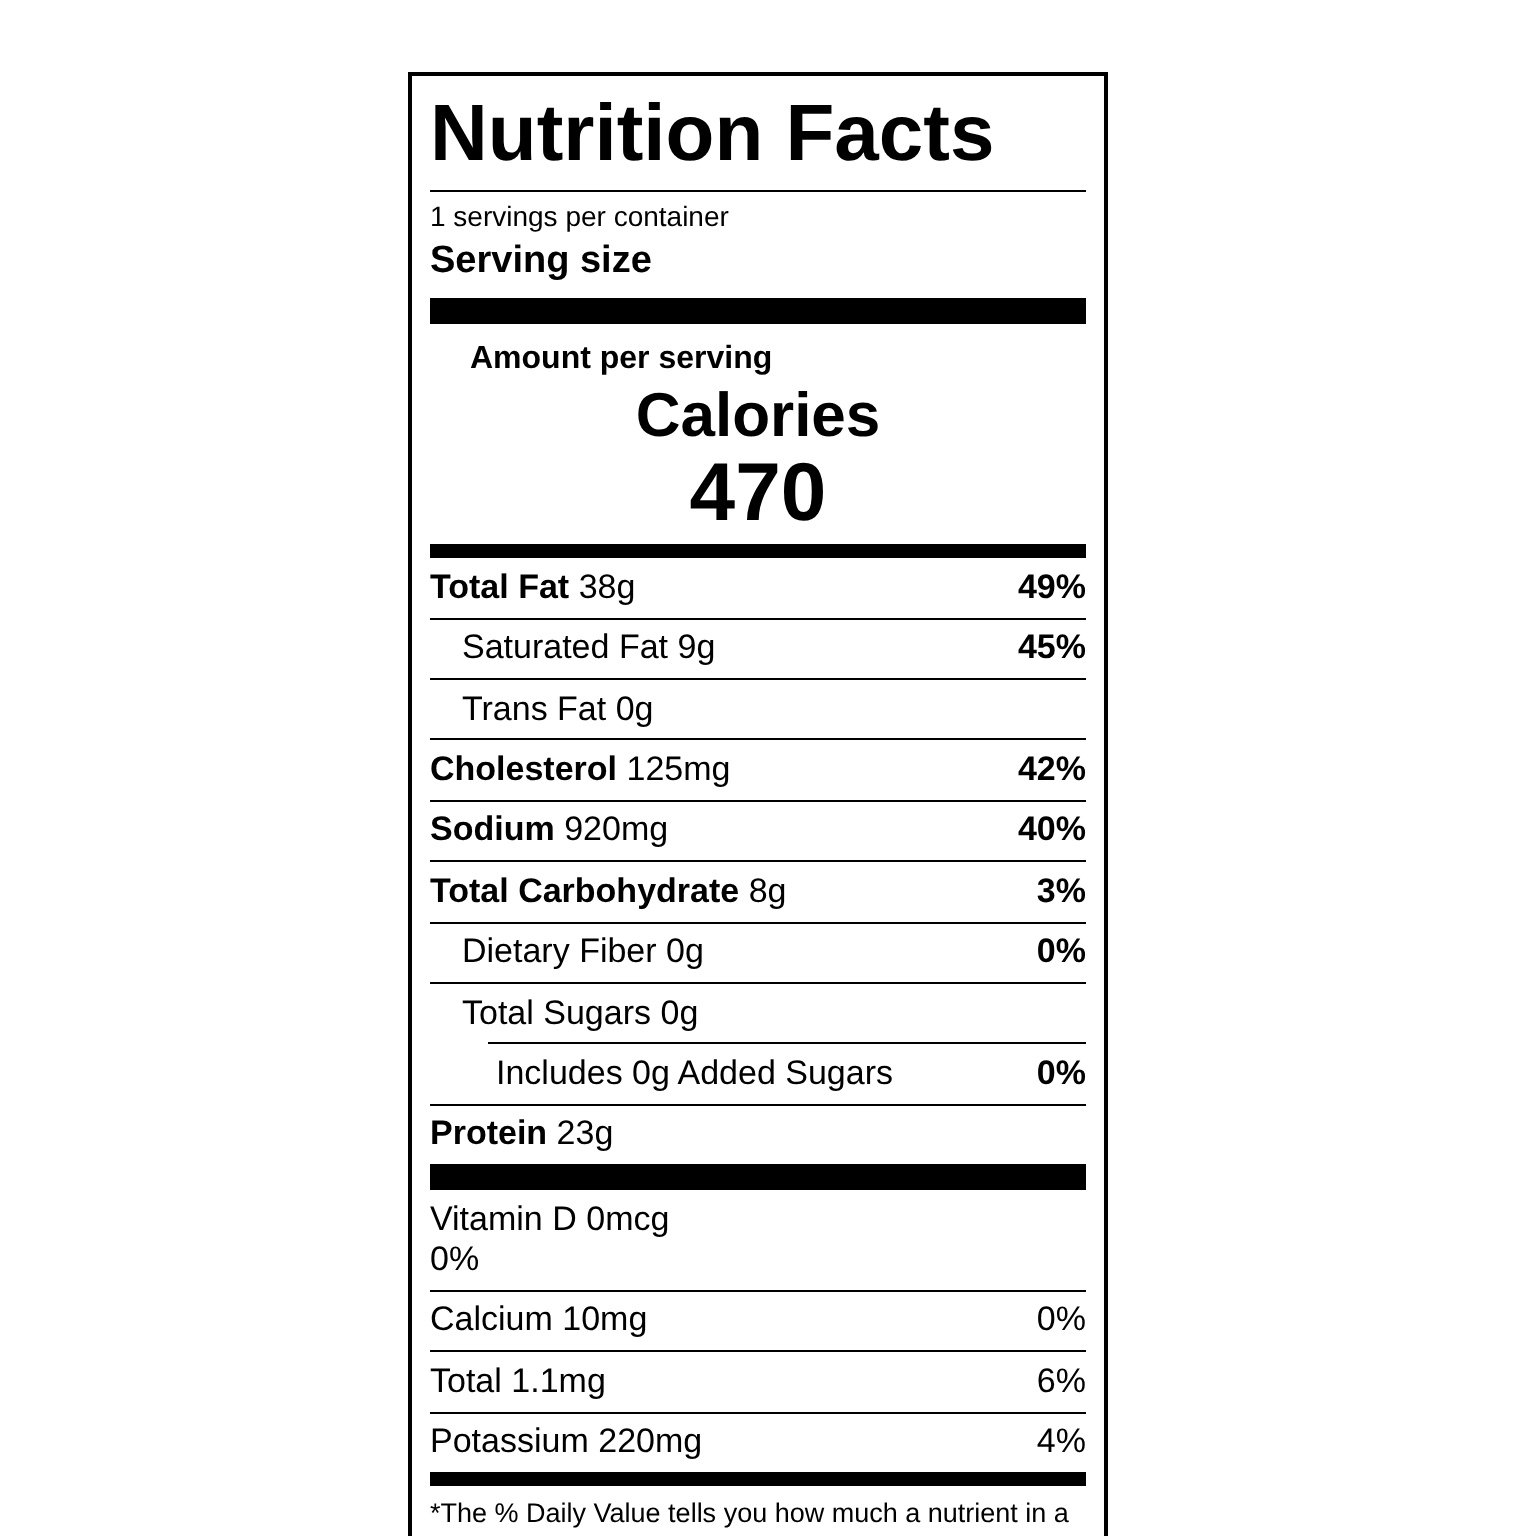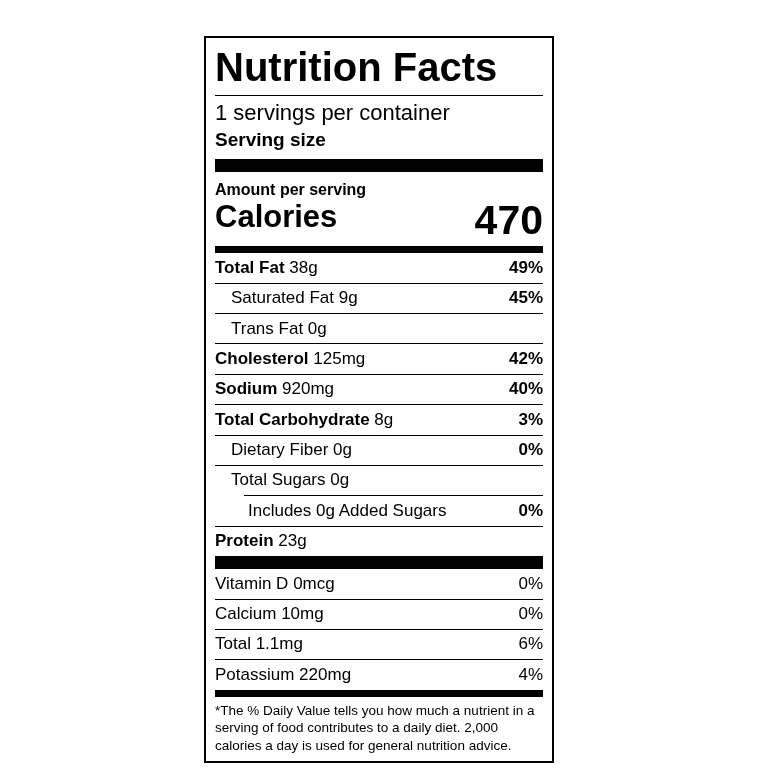--- a/index.html
+++ b/index.html
@@ -11,52 +11,53 @@
     border:2px solid #000; background:#fff;
     padding:5px 9px 7px;
   }
 
   .title {
     font-size:40px; font-weight:bold; line-height:1.22;
     letter-spacing:0px; white-space:nowrap;
     border-bottom:1px solid #000; padding-bottom:3px;
   }
 
-  .servings { font-size:22px; padding-top:4px; line-height:1.2; }
+  .servings { font-size:14px; padding-top:4px; line-height:1.2; }
   .serving-size {
     display:flex; justify-content:space-between;
     font-size:19px; font-weight:bold; padding:3px 0 7px; line-height:1.2;text-align:right;
   }
 
   .bar { background:#000; width:100%; }
   .bar-thick { height:13px; }
   .bar-med { height:6px; }
   .bar-foot { height:7px; }
 
-  .aps { font-size:16px; font-weight:bold; padding-top:8px; line-height:1.2; }
+  .aps { font-size:16px; font-weight:bold; padding-top:8px; line-height:1.2;margin-left:20px; }
   .calories-row {
-    display:flex; justify-content:space-between; align-items:flex-start;
+    display:flex; justify-content:space-between; align-items:center;
     padding:0 0 4px;
+    flex-direction:column;
   }
   .calories-label { font-size:31px; font-weight:bold; line-height:1.15; }
   .calories-value { font-size:41px; font-weight:bold; line-height:1.05; }
 
   .dv-header { text-align:right; font-weight:bold; font-size:15px; padding:4px 0 4px; line-height:1.2; }
 
   .row {
     display:flex; justify-content:space-between; align-items:baseline;
     border-top:1px solid #000; font-size:17px; padding:4.5px 0; line-height:1.2;
   }
   .bold { font-weight:bold; }
   .dv-main { font-weight:bold; }
   .ind1 { padding-left:16px; }
   .row-includes { margin-left:29px; padding-left:4px; }
 
   .micro-section .row .dv-micro { font-weight:normal; }
-  .micro-section .row:first-child { border-top:none; }
+  .micro-section .row:first-child { border-top:none;flex-direction:column; }
 
   .footnote { font-size:13.5px; line-height:1.3; padding-top:5px; }
 </style>
 </head>
 <body>
 
 <div class="label-box">
 
   <div class="title">Nutrition Facts</div>
 

